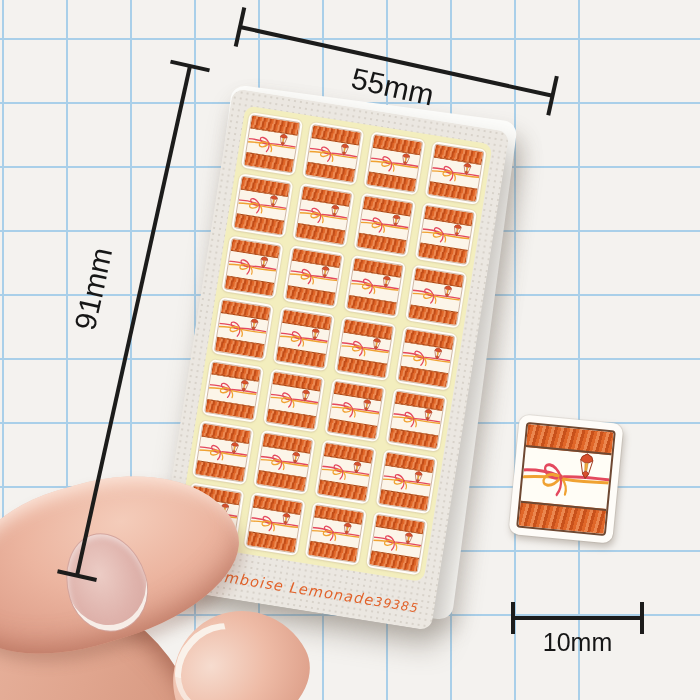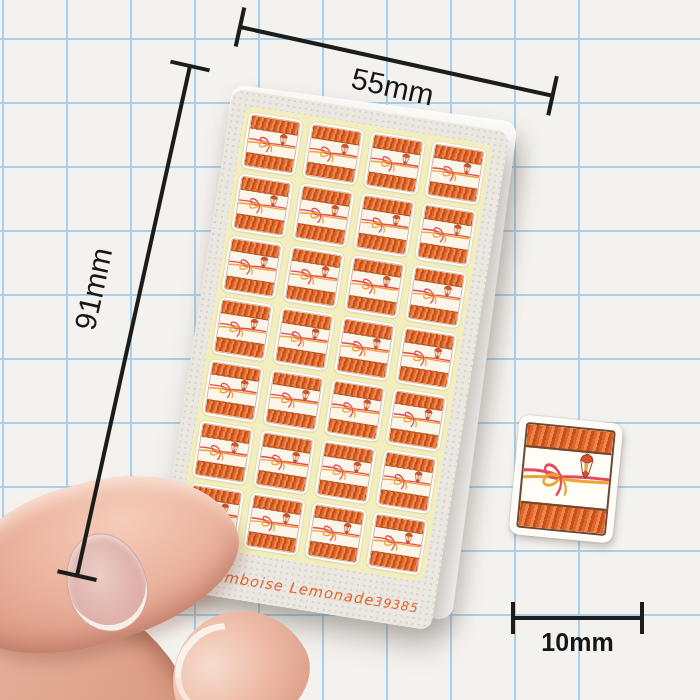--- a/index.html
+++ b/index.html
@@ -93,21 +93,21 @@
   .dline::before{left:-2px;}
   .dline::after{right:-2px;}
   .dline.short::before,.dline.short::after{height:32px;margin-top:-16px;}
   .d55{left:240px;top:25px;width:320px;transform:rotate(12.4deg);}
   .d91{left:190px;top:64px;width:522px;transform:rotate(102.5deg);}
   .d10{left:513px;top:616px;width:129px;}
   .dlabel{position:absolute;color:#161616;z-index:6;}
   .l55{left:240px;top:36px;width:320px;text-align:center;font-size:30px;
     transform:rotate(12.4deg);transform-origin:0 0;}
   .l91{left:52px;top:272px;font-size:30px;transform:rotate(-77.6deg);}
-  .l10{left:503px;top:628px;width:149px;text-align:center;font-size:25px;font-weight:bold;}
+  .l10{left:503px;top:628px;width:149px;text-align:center;font-size:25px;}
 </style>
 </head>
 <body>
 
 <svg width="0" height="0" style="position:absolute" aria-hidden="true">
   <symbol id="bowart" viewBox="0 0 100 46">
     <path d="M-1 20 C 14 18.5 28 19 41 22" class="c-red"></path>
     <path d="M-1 26 C 14 24.5 28 23.5 41 24" class="c-yel"></path>
     <path d="M47 22.5 C 64 21 80 21 101 21.5" class="c-red" stroke-width="2"></path>
     <path d="M47 24.5 C 64 25.5 82 25 101 24" class="c-yel"></path>

